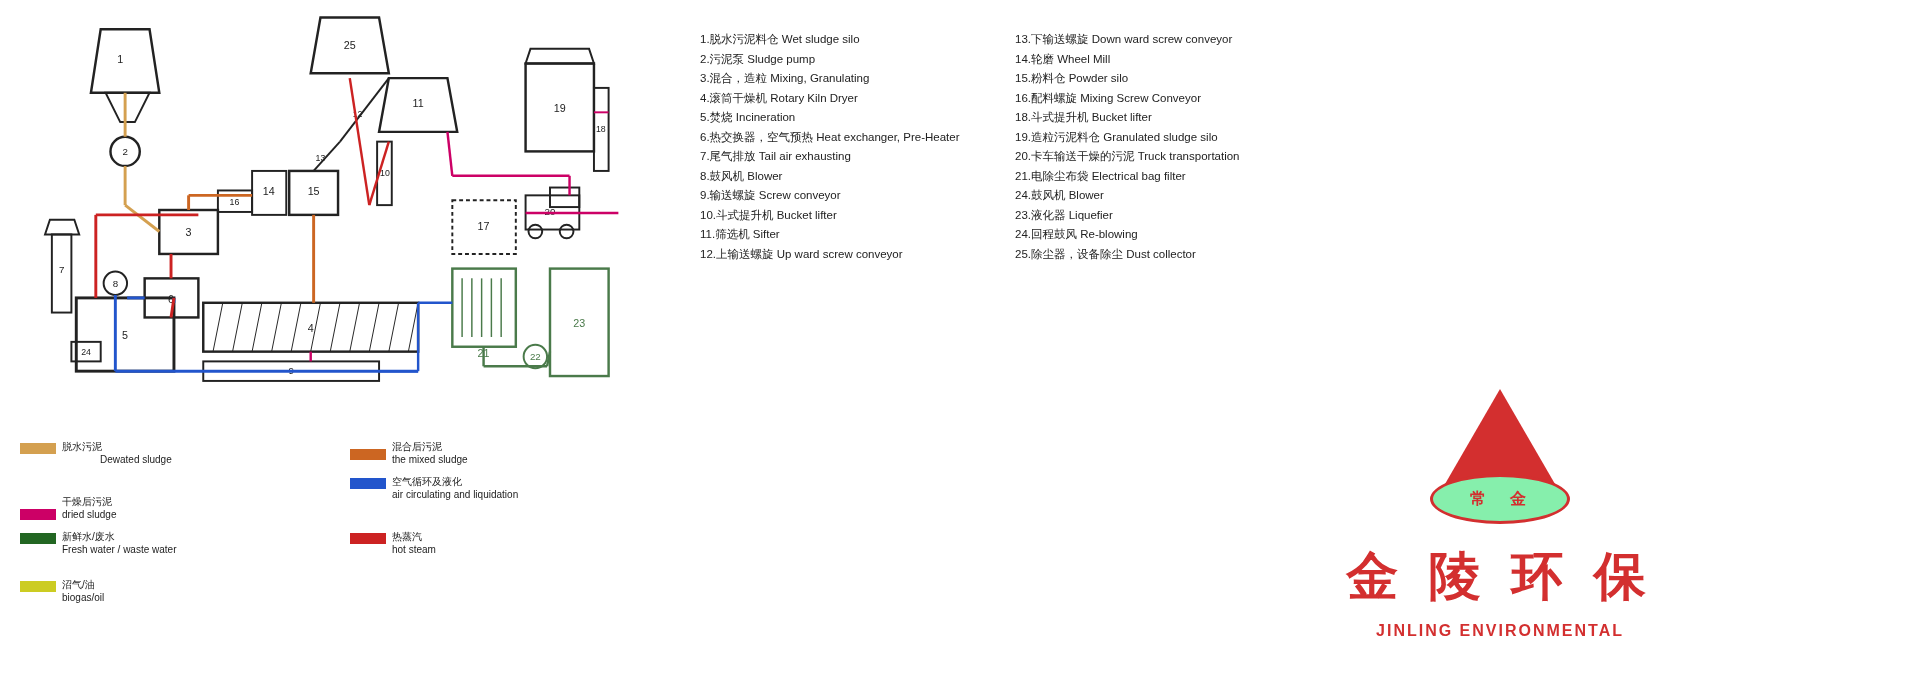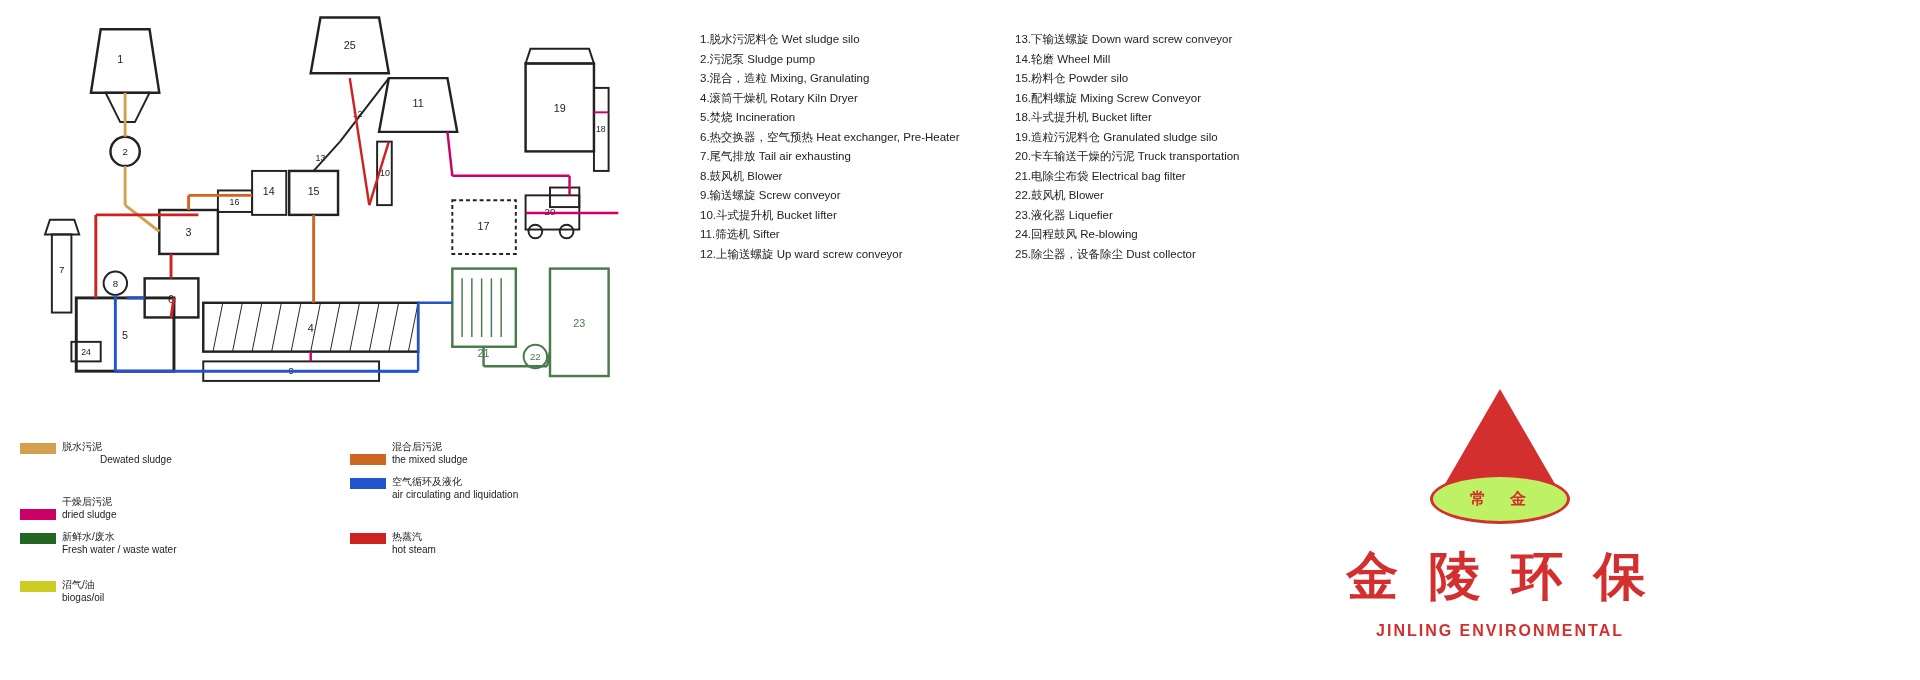--- a/index.html
+++ b/index.html
@@ -86,21 +86,21 @@
 
     .logo-ellipse {
       width: 140px;
       height: 50px;
       border: 3px solid #d32f2f;
       border-radius: 50%;
       display: flex;
       align-items: center;
       justify-content: center;
       margin-top: -10px;
-      background: #bef264;
+      background: #86efac;
     }
 
     .logo-ellipse-text {
       font-size: 16px;
       color: #d32f2f;
       font-weight: bold;
       letter-spacing: 4px;
     }
 
     .logo-company-name {
@@ -286,21 +286,21 @@
     <div style="display: grid; grid-template-columns: 1fr 1fr; gap: 4px 20px; padding: 10px 20px; position: absolute; top: 430px; left: 0px; width: 680px; font-size: 10.5px;">
 
       <div class="legend-row" style="display:flex; align-items:flex-start; gap:6px; margin-bottom:6px;">
         <div style="width:36px; height:11px; background:#d4a050; margin-top:3px; flex-shrink:0;"></div>
         <div>
           <div style="font-size:10px; color:#222;">脱水污泥</div>
           <div style="font-size:10px; color:#222;margin-left:38px;">Dewated sludge</div>
         </div>
       </div>
 
-      <div class="legend-row" style="display:flex; align-items:flex-end; gap:6px; margin-bottom:6px;">
+      <div class="legend-row" style="display:flex; align-items:center; gap:6px; margin-bottom:6px;">
         <div style="width:36px; height:11px; background:#cc6622; margin-top:3px; flex-shrink:0;"></div>
         <div>
           <div style="font-size:10px; color:#222;">混合后污泥</div>
           <div style="font-size:10px; color:#222;">the mixed sludge</div>
         </div>
       </div>
 
       <div class="legend-row" style="display:flex; align-items:flex-end; margin-bottom:6px;margin-top:20px;">
         <div style="width:36px; height:11px; background:#cc0066; margin-top:3px; flex-shrink:0;"></div>
         <div>
@@ -359,21 +359,21 @@
   <div class="item-line">11.筛选机 Sifter</div>
   <div class="item-line">12.上输送螺旋 Up ward screw conveyor</div>
   <div class="item-line">13.下输送螺旋 Down ward screw conveyor</div>
   <div class="item-line">14.轮磨 Wheel Mill</div>
   <div class="item-line">15.粉料仓 Powder silo</div>
   <div class="item-line">16.配料螺旋 Mixing Screw Conveyor</div>
   <div class="item-line">18.斗式提升机 Bucket lifter</div>
   <div class="item-line">19.造粒污泥料仓 Granulated sludge silo</div>
   <div class="item-line">20.卡车输送干燥的污泥 Truck transportation</div>
   <div class="item-line">21.电除尘布袋 Electrical bag filter</div>
-  <div class="item-line">22.鼓风机 Blower</div>
+  <div class="item-line">24.鼓风机 Blower</div>
   <div class="item-line">23.液化器 Liquefier</div>
   <div class="item-line">24.回程鼓风 Re-blowing</div>
   <div class="item-line">25.除尘器，设备除尘 Dust collector</div>
 </div>
 
 <div id="logo-area">
   <div class="logo-emblem">
     <div class="logo-triangle"></div>
     <div class="logo-ellipse">
       <span class="logo-ellipse-text">常　金</span>

